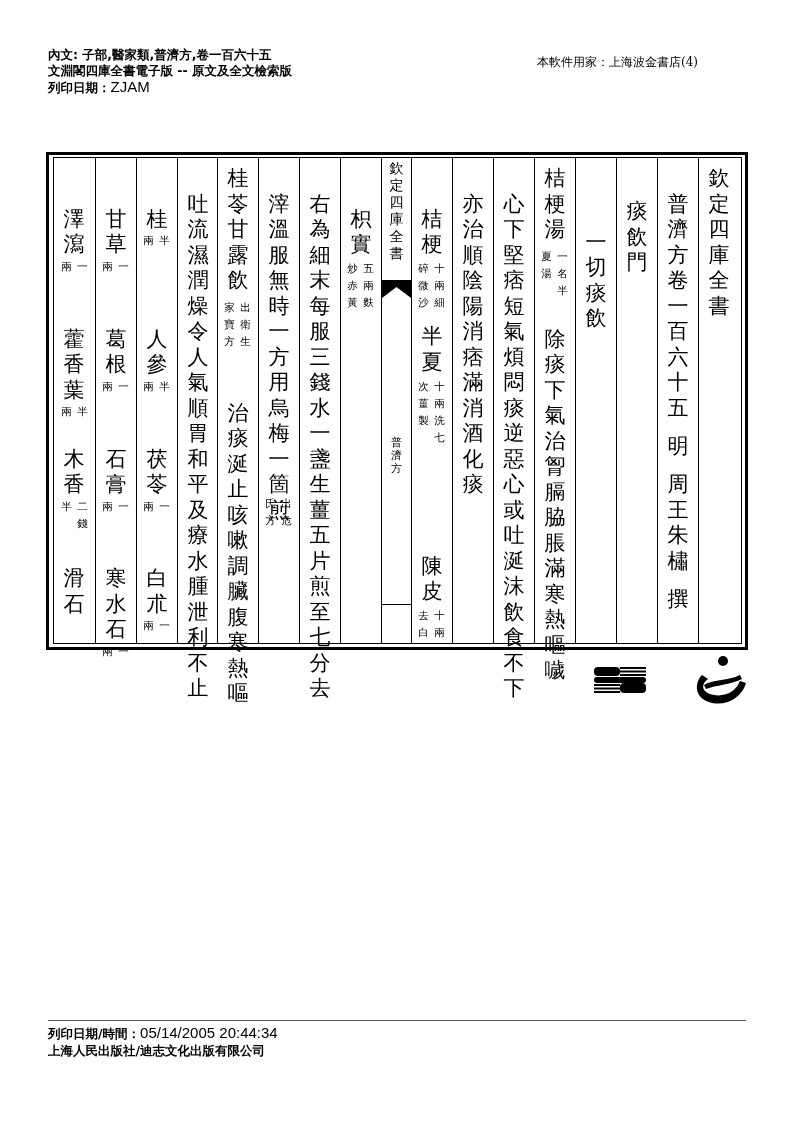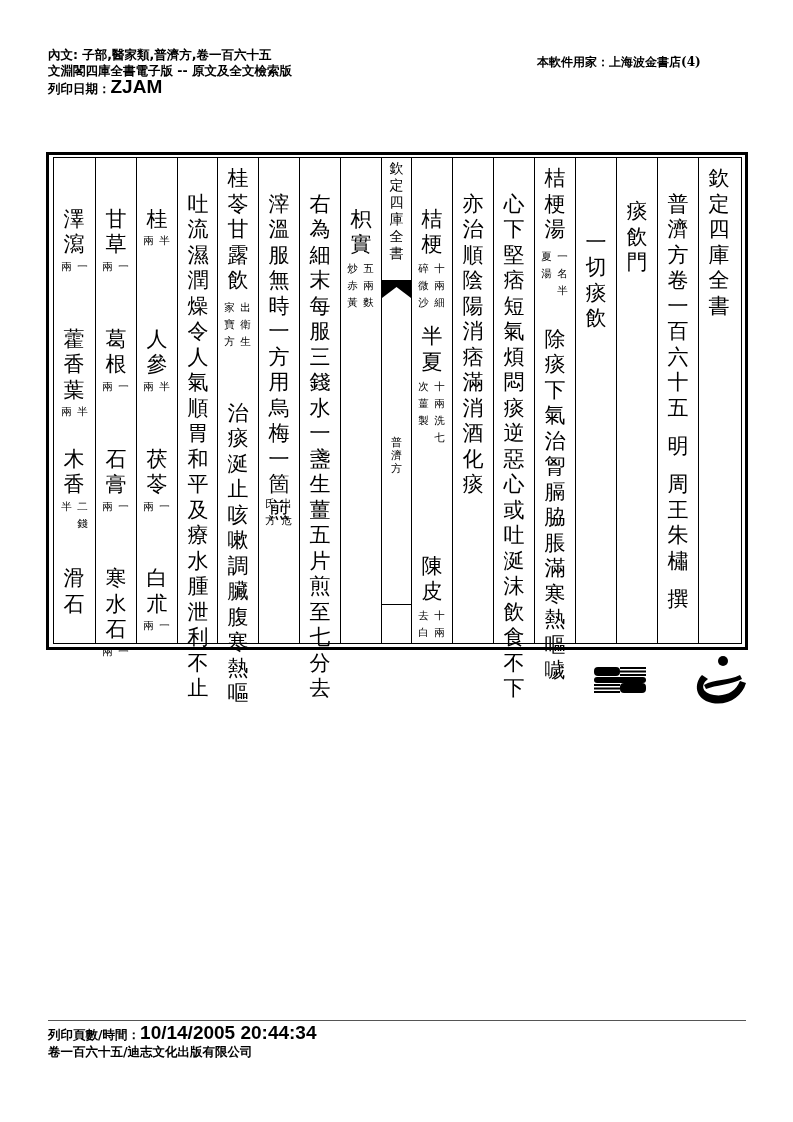--- a/index.html
+++ b/index.html
@@ -1,20 +1,20 @@
 <!DOCTYPE html>
 <html><head>
 <meta charset="utf-8">
 <style>
   html, body { margin:0; padding:0; background:#ffffff; }
   body { width:793px; height:1122px; position:relative; overflow:hidden; font-family:"DejaVu Serif", serif; color:#000; }
   .hdr { position:absolute; font-family:"DejaVu Sans", sans-serif; font-weight:bold; font-size:12.5px; line-height:16px; color:#000; }
   .hdr-left { left:48px; top:47px; }
-  .hdr-right { left:537px; top:49px; font-family:"DejaVu Serif", serif; font-weight:bold; font-size:12px; line-height:26px; }
-  .latin { font-family:"Liberation Sans", sans-serif; font-weight:bold; font-size:19px; }
+  .hdr-right { left:537px; top:49px; font-family:"DejaVu Serif", serif; font-weight:normal; font-size:12px; line-height:26px; }
+  .latin { font-family:"Liberation Sans", sans-serif; font-weight:normal; font-size:15px; }
   .footer { position:absolute; left:48px; top:1025px; font-family:"DejaVu Sans", sans-serif; font-weight:bold; font-size:12.5px; line-height:16.5px; }
   .footer-rule { position:absolute; left:48px; top:1020px; width:698px; height:1px; background:#555; }
 
   .frame-outer { position:absolute; left:46px; top:152px; width:702px; height:498px; border:3px solid #000; box-sizing:border-box; }
   .frame-inner { position:absolute; left:53px; top:157px; width:689px; height:487px; border:1px solid #000; box-sizing:border-box; }
 
   .col { position:absolute; top:158px; height:485px; width:41px; border-left:1px solid #000; box-sizing:border-box; }
   .col.first { border-left:none; }
   .vt { position:absolute; left:0; width:40px; display:flex; flex-direction:column; align-items:center; font-size:21px; line-height:25.5px; }
   .vt span { display:block; width:24px; text-align:center; }
@@ -525,15 +525,15 @@
     <rect x="4" y="32.5" width="26" height="2"></rect>
     <rect x="4" y="36" width="26" height="2"></rect>
     <circle cx="133" cy="6" r="5"></circle>
     <path d="M112 20 C 104 28, 104 44, 122 48 C 138 51, 152 42, 156 28 L 150 26 C 146 36, 136 42, 124 40 C 112 38, 110 30, 118 24 Z"></path>
     <path d="M114 30 C 124 24, 138 26, 150 20 L 152 24 C 140 30, 126 30, 116 34 Z"></path>
   </g>
 </svg>
 
 <div class="footer-rule"></div>
 <div class="footer">
-  <div><span>列印頁數/時間：</span><span class="latin">10/14/2005 20:44:34</span></div>
-  <div>卷一百六十五/迪志文化出版有限公司</div>
+  <div><span>列印日期/時間：</span><span class="latin">05/14/2005 20:44:34</span></div>
+  <div>上海人民出版社/迪志文化出版有限公司</div>
 </div>
 
 </body></html>

